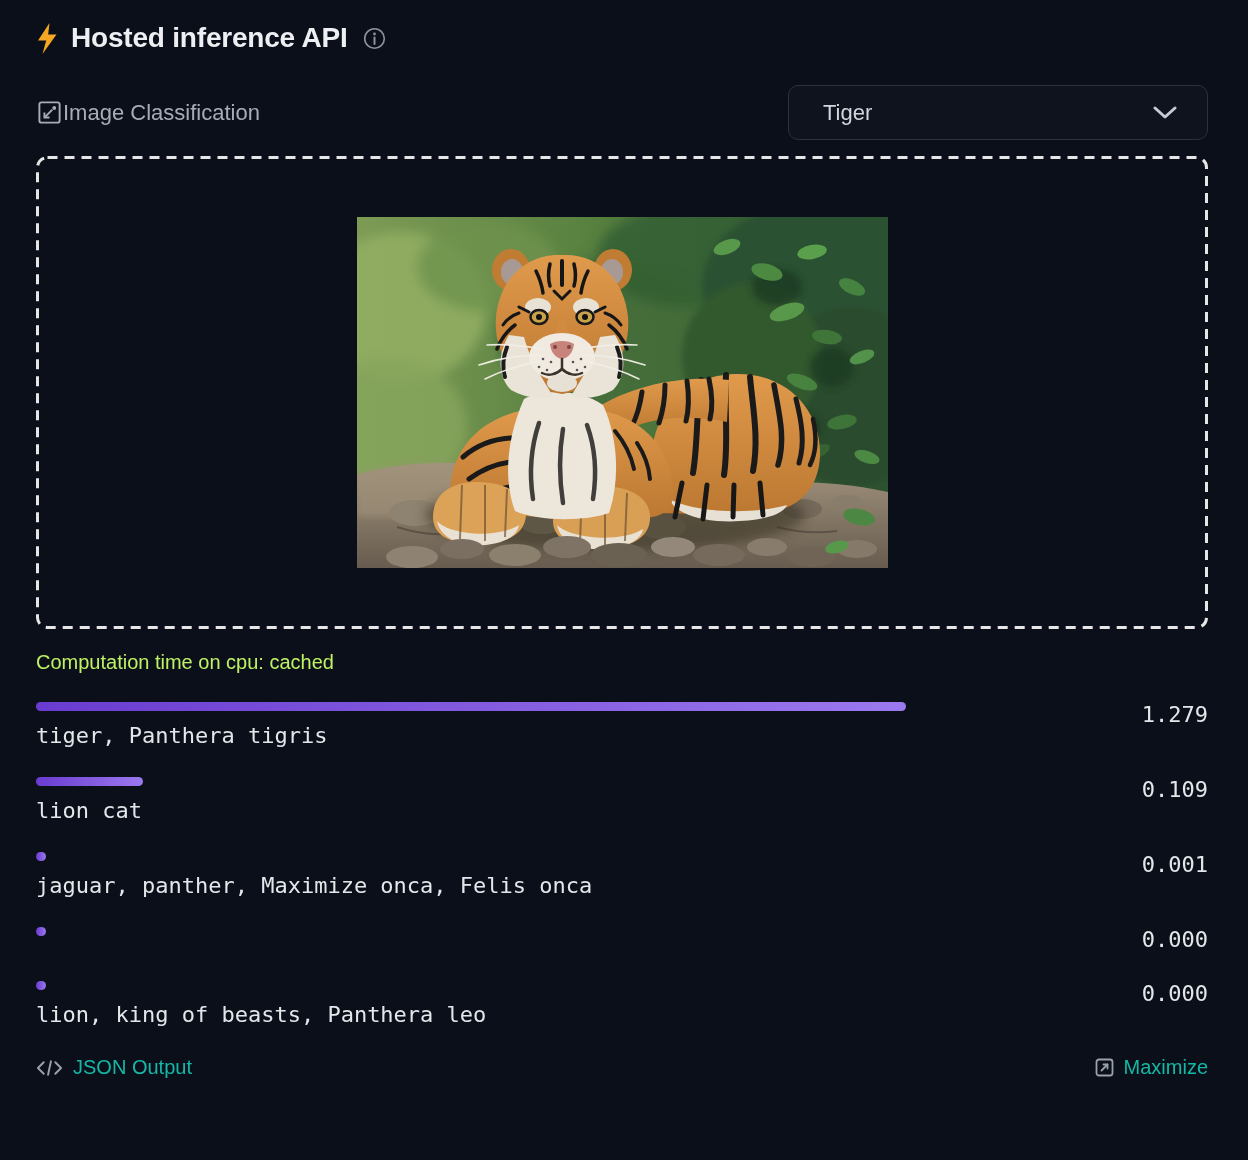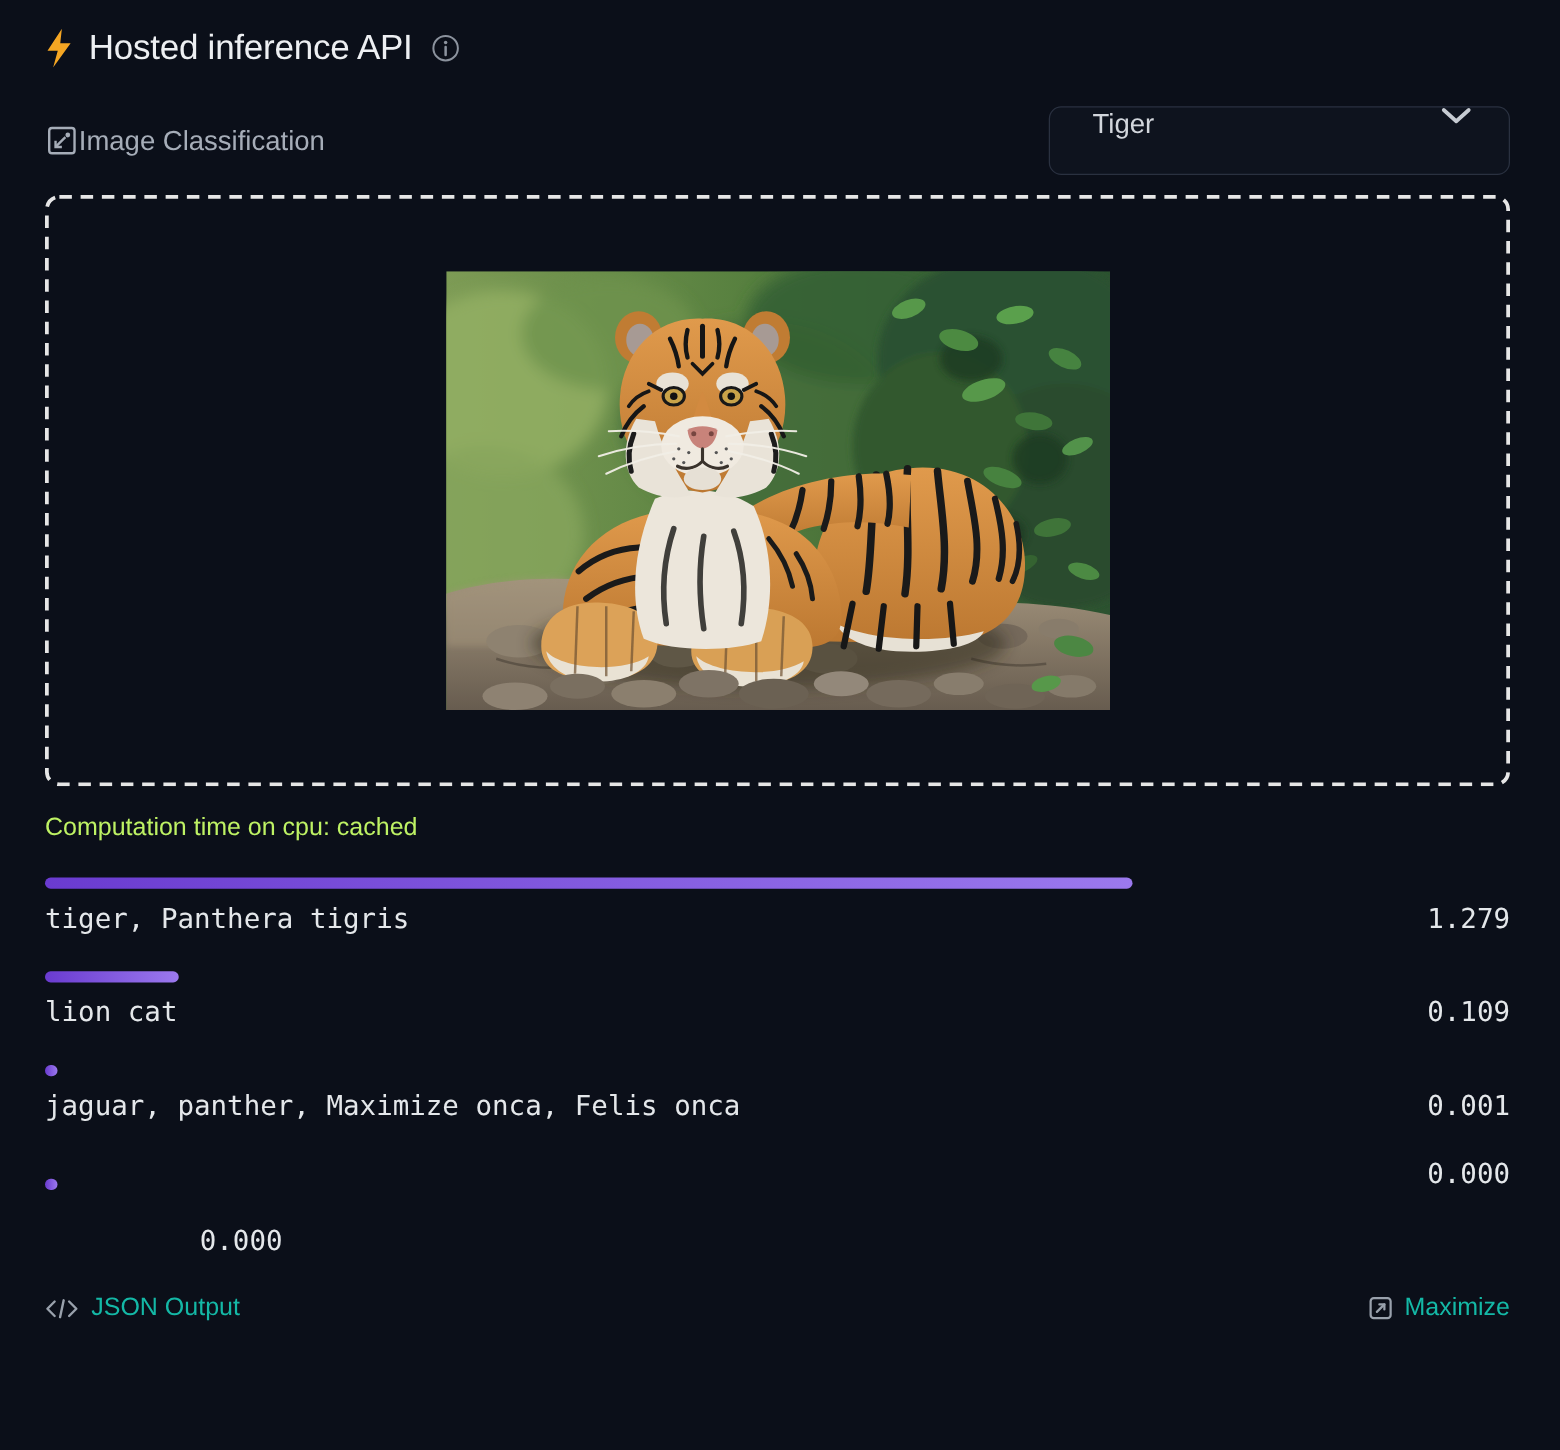--- a/index.html
+++ b/index.html
@@ -8,50 +8,50 @@
     background: #0b0f19;
     font-family: "Liberation Sans", sans-serif;
     overflow: hidden;
     color: #edeff2;
   }
   .widget { padding: 18px 40px 0 36px; }
 
   
   .header { display: flex; align-items: center; gap: 13px; margin-top: 4px; }
   .bolt-icon { width: 22px; height: 31px; display: block; }
-  .page-title { font-size: 28px; font-weight: 400; color: #edeff2; letter-spacing: -0.2px; }
+  .page-title { font-size: 28px; font-weight: 700; color: #edeff2; letter-spacing: -0.2px; }
   .info-icon { width: 23px; height: 23px; margin-left: 2px; cursor: pointer; display: block; }
 
   
   .task-row { margin-top: 31px; display: flex; justify-content: space-between; align-items: center; }
   .task-label { display: flex; align-items: center; gap: 0; color: #a6adb8; font-size: 22px; }
   .task-icon { width: 27px; height: 27px; display: block; }
   .example-select {
-    width: 369px; height: 55px;
+    width: 420px; height: 55px;
     border: 1px solid #2a3140; border-radius: 10px;
     background: #0e131e;
-    display: flex; justify-content: space-between;
+    display: flex; align-items: center; justify-content: space-between;
     padding: 0 30px 0 34px;
     color: #d2d6dc; font-size: 22px;
     cursor: pointer;
   }
   .chevron-icon { width: 24px; height: 14px; display: block; }
 
   
   .dropzone { margin-top: 16px; height: 473px; position: relative;
     display: flex; align-items: center; justify-content: center; cursor: pointer; }
   .dash-border { position: absolute; left: 0; top: 0; width: 100%; height: 100%; pointer-events: none; }
   .input-image { width: 531px; height: 351px; display: block; }
 
   
   .comp-time { margin-top: 22px; color: #bef264; font-size: 20px; }
 
   
   .results { margin-top: 28px; }
-  .result-row { display: flex; align-items: flex-end; margin-bottom: 29px; }
+  .result-row { display: flex; align-items: flex-start; margin-bottom: 29px; }
   .result-left { flex: 1; min-width: 0; }
   .result-bar {
     height: 9px; min-width: 10px; border-radius: 99px;
     background: linear-gradient(to right, #6a3bd0, #9b79ee);
   }
   .result-label {
     margin-top: 12px;
     font-family: "DejaVu Sans Mono", monospace;
     font-size: 22px; color: #e4e7ea;
     white-space: nowrap; overflow: hidden;
@@ -351,20 +351,24 @@
       </div>
       <div class="result-score">0.001</div>
     </div>
     <div class="result-row">
       <div class="result-left">
         <div class="result-bar" style="width: 0%;"></div>
       </div>
       <div class="result-score">0.000</div>
     </div>
     <div class="result-row">
+      <div class="result-left">
+        <div class="result-bar" style="width: 0%;"></div>
+        <div class="result-label">lion, king of beasts, Panthera leo</div>
+      </div>
       <div class="result-score">0.000</div>
     </div>
   </div>
 
   <div class="footer">
     <div class="footer-item">
       <svg class="code-icon" viewBox="0 0 28 16">
         <path d="M8 2 L2 8 L8 14" fill="none" stroke="#99a1ac" stroke-width="2" stroke-linecap="round" stroke-linejoin="round"></path>
         <path d="M20 2 L26 8 L20 14" fill="none" stroke="#99a1ac" stroke-width="2" stroke-linecap="round" stroke-linejoin="round"></path>
         <path d="M12.5 15 L15.5 1" fill="none" stroke="#99a1ac" stroke-width="2" stroke-linecap="round"></path>

